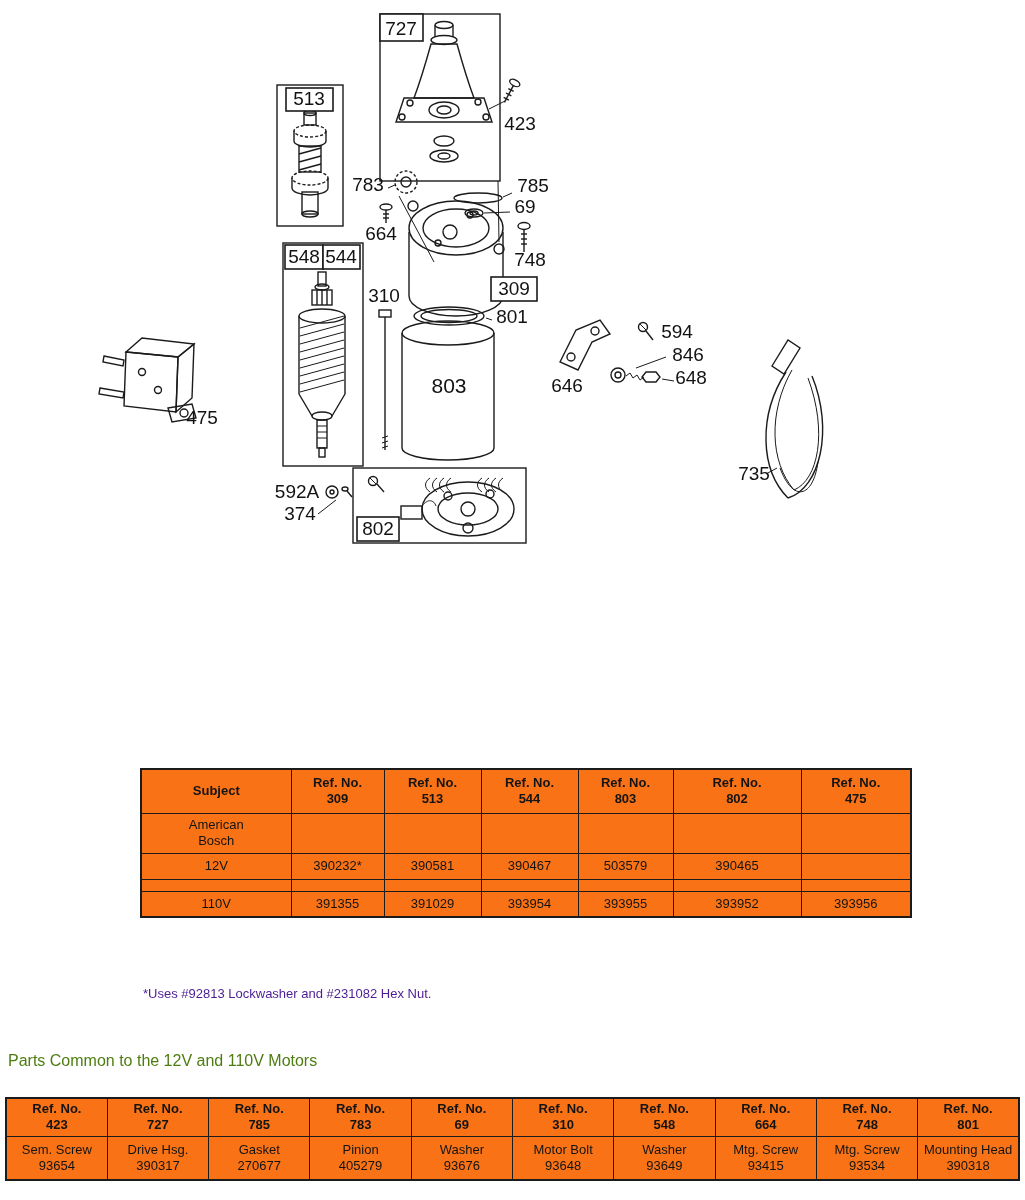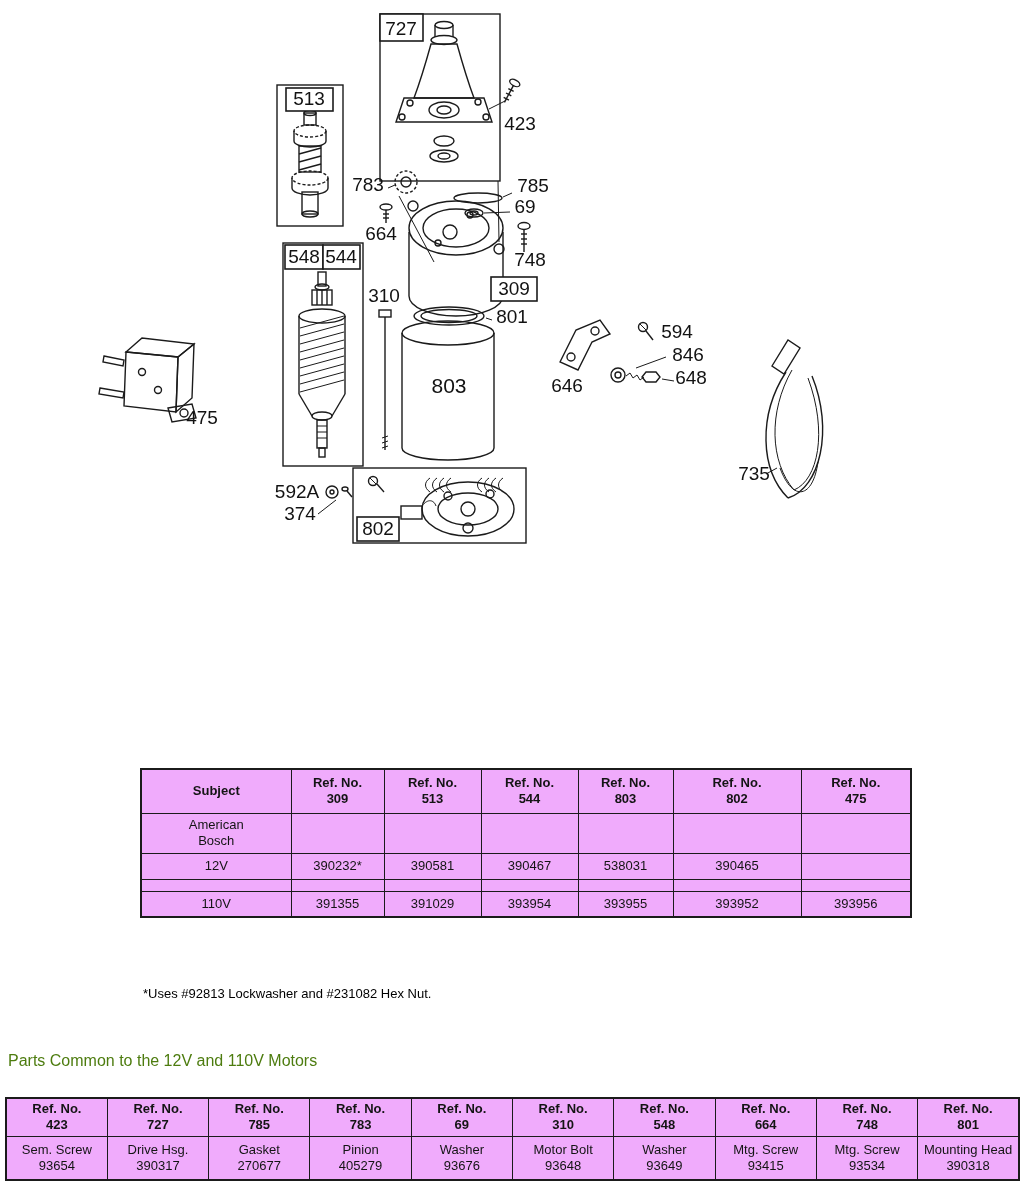--- a/index.html
+++ b/index.html
@@ -10,30 +10,30 @@
   .diagram { position:absolute; left:0; top:0; }
   .diagram * { fill:none; stroke:#1b1b1b; stroke-width:1.4; }
   .diagram .whitebox { fill:#ffffff; stroke:#1b1b1b; stroke-width:1.6; }
   .diagram text { fill:#121212; stroke:none; font-family:"Liberation Sans", sans-serif;
                   font-size:19px; }
   .diagram text.big { font-size:21px; }
   .diagram .teeth { stroke-dasharray:3,2; }
   .diagram .thin { stroke-width:1; }
 
   
-  table { border-collapse:collapse; position:absolute; background:#f0abfc; table-layout:fixed; }
+  table { border-collapse:collapse; position:absolute; background:#f97316; table-layout:fixed; }
   td, th { border:1.4px solid #1b1b1b; font-size:13px; color:#141414;
            text-align:center; vertical-align:middle; padding:2px 3px;
            white-space:pre-line; line-height:1.25; }
   th { font-weight:bold; }
   .main-table { left:140px; top:768px; width:772px; border:2px solid #1b1b1b; }
   .main-table .spacer td { padding:0; }
   .common-table { left:5px; top:1097px; width:1015px; border:2px solid #1b1b1b; }
 
-  .footnote { position:absolute; left:143px; top:986px; font-size:13px; color:#000000; }
+  .footnote { position:absolute; left:143px; top:986px; font-size:13px; color:#4c1d95; }
   .section-heading { position:absolute; left:8px; top:1052px; font-size:16px; color:#4d7c0f; }
 </style>
 </head>
 <body>
 
 <div class="page">
 
   <svg class="diagram" width="1025" height="565" viewBox="0 0 1025 565">
 
     <g>
@@ -310,21 +310,21 @@
         <td></td>
         <td></td>
         <td></td>
         <td></td>
       </tr>
       <tr style="height:26px">
         <td>12V</td>
         <td>390232*</td>
         <td>390581</td>
         <td>390467</td>
-        <td>538031</td>
+        <td>503579</td>
         <td>390465</td>
         <td></td>
       </tr>
       <tr class="spacer" style="height:12px">
         <td></td>
         <td></td>
         <td></td>
         <td></td>
         <td></td>
         <td></td>

